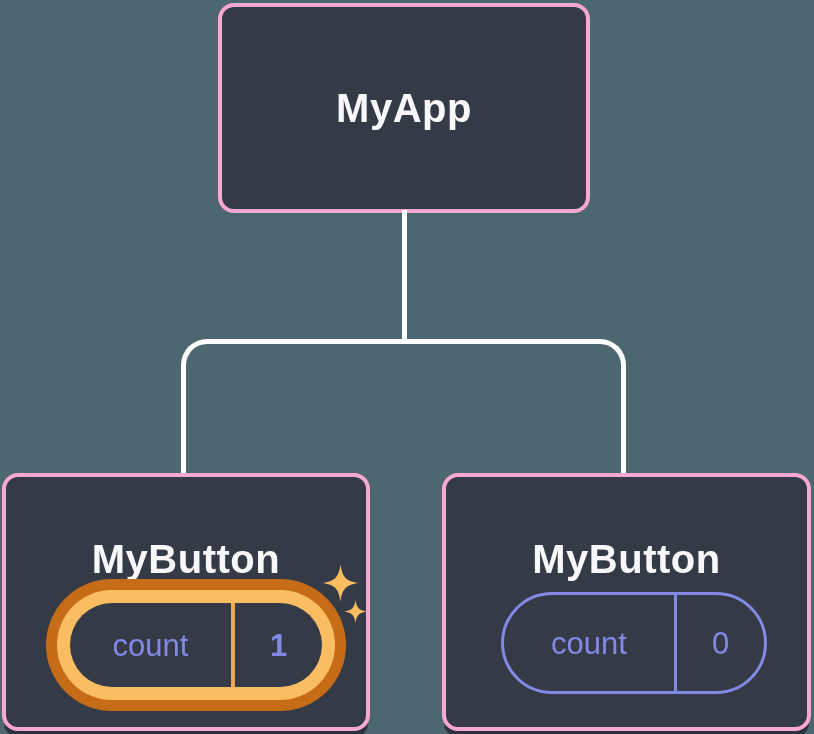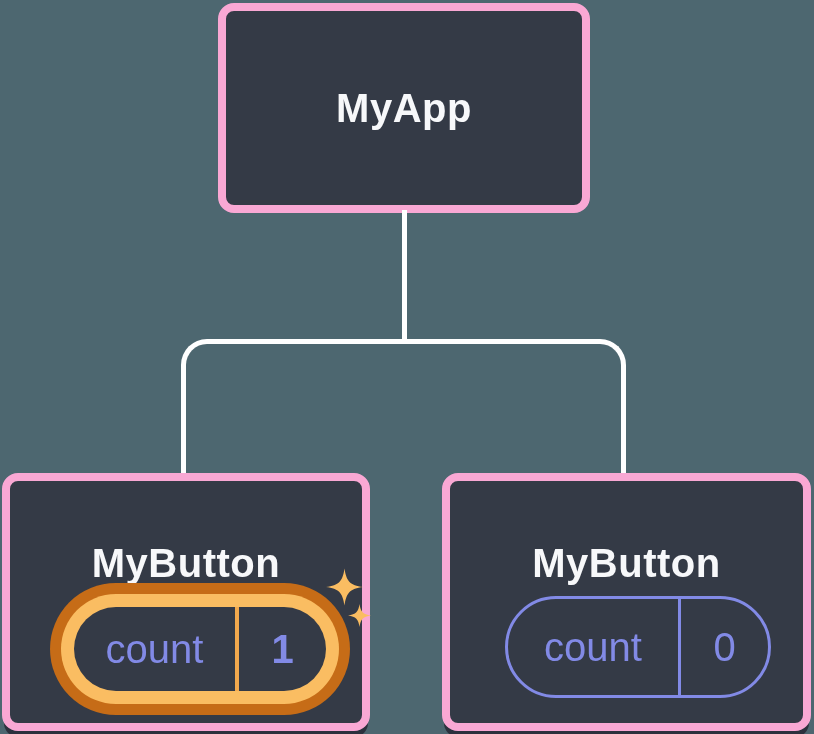--- a/index.html
+++ b/index.html
@@ -11,21 +11,21 @@
     height: 734px;
     background: #4D6770;
     overflow: hidden;
   }
 
   
   .node {
     position: absolute;
     box-sizing: border-box;
     background: #343A46;
-    border: 8px solid #f9a8d4;
+    border: 4px solid #f9a8d4;
     border-radius: 16px;
   }
   .node-root {
     left: 218px; top: 3px;
     width: 372px; height: 210px;
     display: flex; align-items: center; justify-content: center;
   }
   .node-child-left {
     left: 2px; top: 473px;
     width: 368px; height: 258px;
@@ -64,21 +64,21 @@
     border-top: 5px solid #FFFFFF;
     border-left: 5px solid #FFFFFF;
     border-right: 5px solid #FFFFFF;
     border-top-left-radius: 26px;
     border-top-right-radius: 26px;
   }
 
   
   .pill-text {
     color: #828AE6;
-    font-size: 40px;
+    font-size: 31px;
     line-height: 1;
   }
   .cell {
     display: flex; align-items: center; justify-content: center;
   }
 
   
   .pill-hl-outer {
     position: absolute;
     left: 40px; top: 102px;

